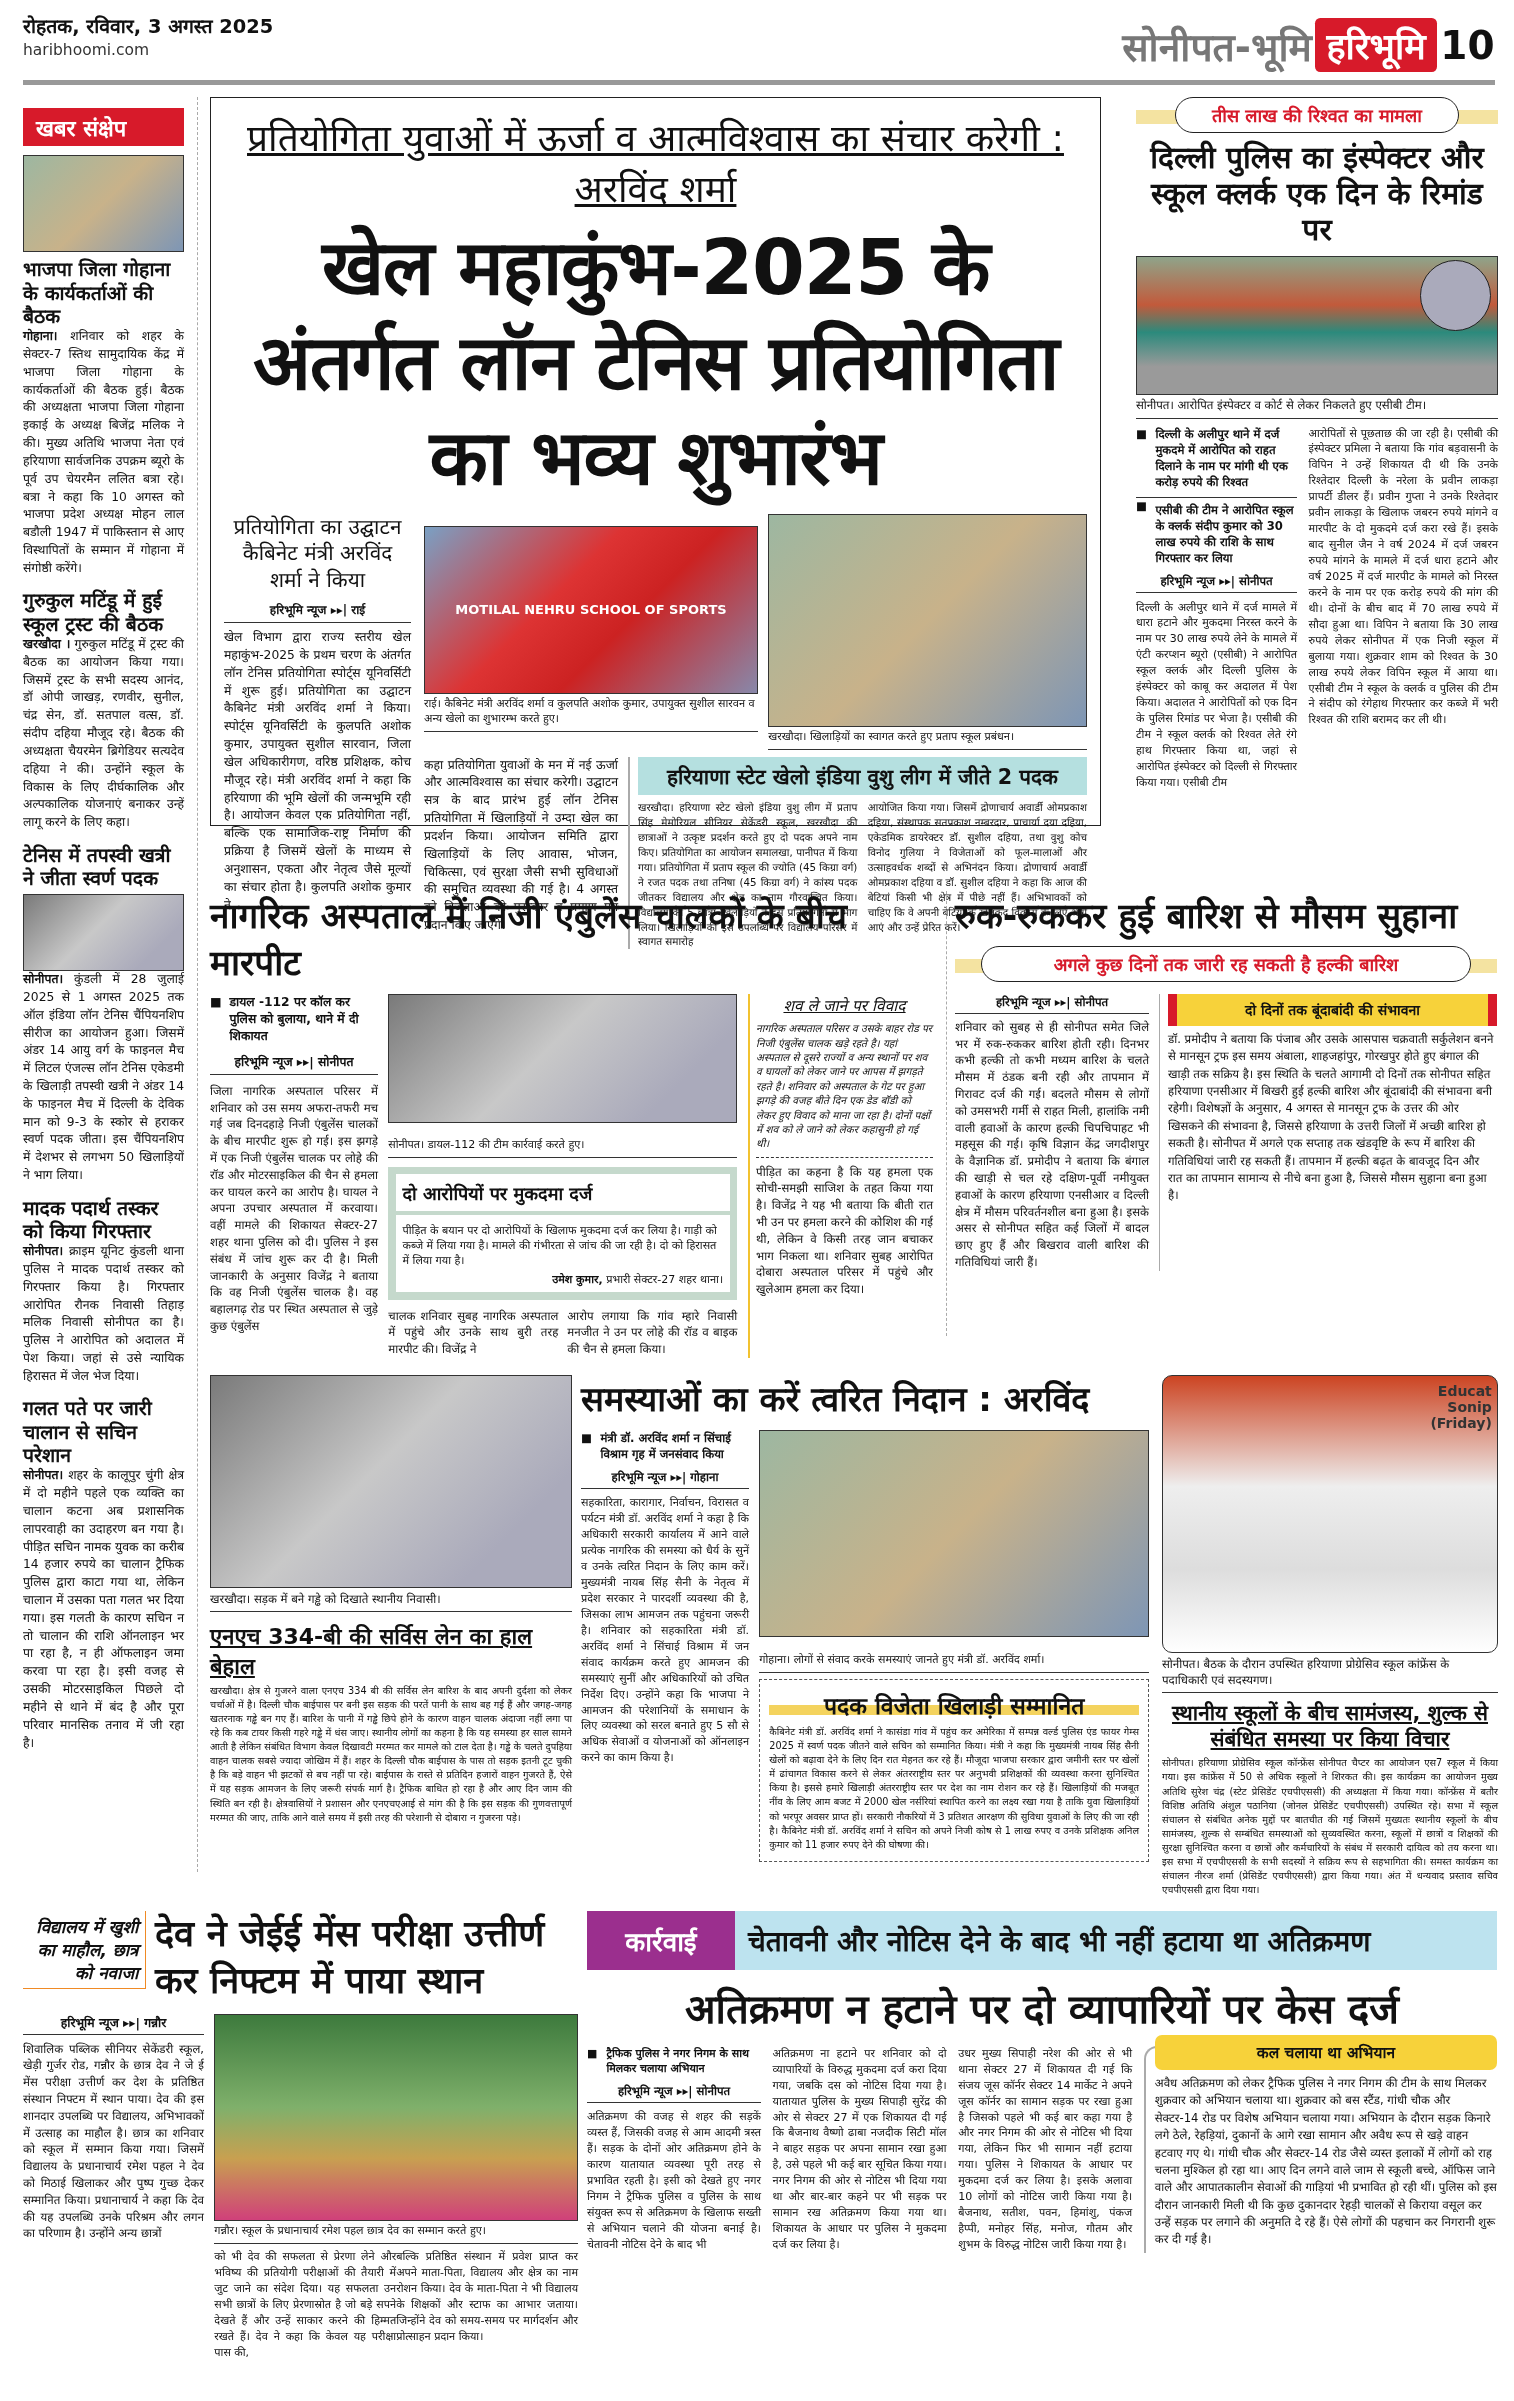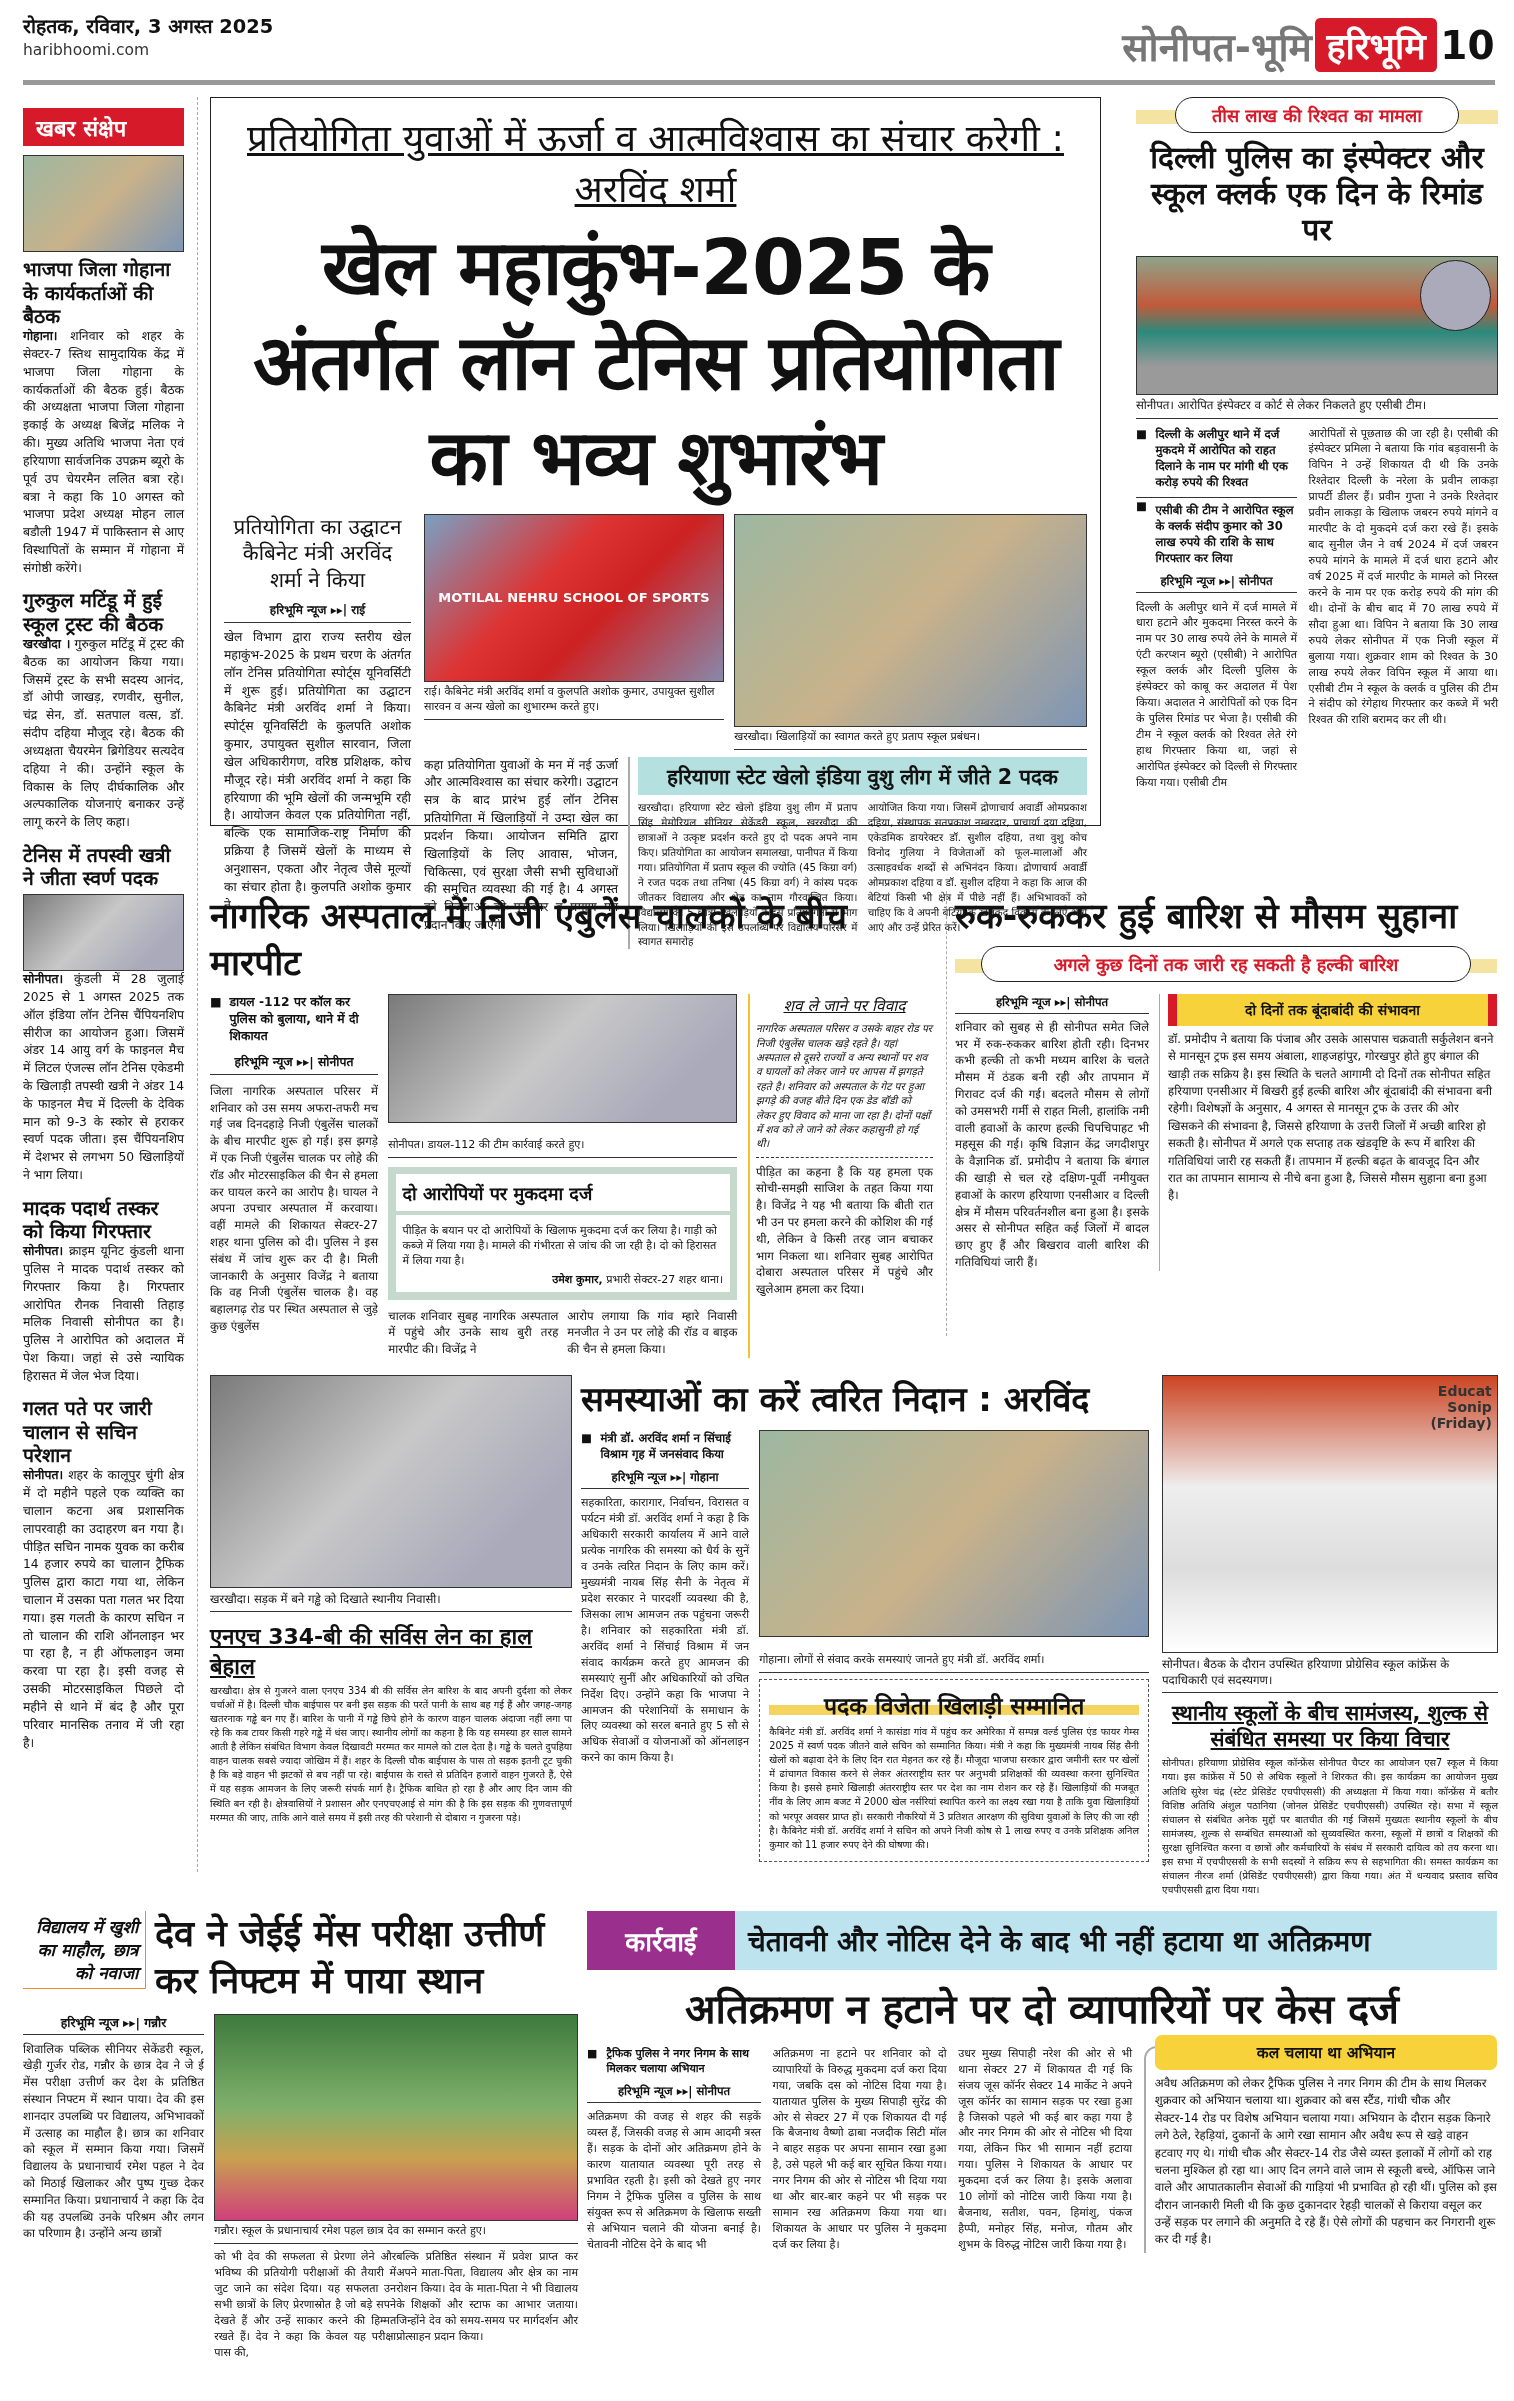--- a/index.html
+++ b/index.html
@@ -79,21 +79,21 @@
   <div class="kicker">प्रतियोगिता युवाओं में ऊर्जा व आत्मविश्वास का संचार करेगी : अरविंद शर्मा</div>
   <div class="mega" style="margin-top:6.5px;">खेल महाकुंभ-2025 के अंतर्गत लॉन टेनिस प्रतियोगिता का भव्य शुभारंभ</div>
   <div style="display:flex; gap:13px; margin-top:9px;">
     <div style="width:187px;">
       <div style="font-size:20.7px; text-align:center; line-height:1.3;">प्रतियोगिता का उद्घाटन कैबिनेट मंत्री अरविंद शर्मा ने किया</div>
       <div class="byline" style="margin:6.5px 0;">हरिभूमि न्यूज ▸▸| राई</div>
       <div class="body-txt" style="font-size:12.3px;">खेल विभाग द्वारा राज्य स्तरीय खेल महाकुंभ-2025 के प्रथम चरण के अंतर्गत लॉन टेनिस प्रतियोगिता स्पोर्ट्स यूनिवर्सिटी में शुरू हुई। प्रतियोगिता का उद्घाटन कैबिनेट मंत्री अरविंद शर्मा ने किया। स्पोर्ट्स यूनिवर्सिटी के कुलपति अशोक कुमार, उपायुक्त सुशील सारवान, जिला खेल अधिकारीगण, वरिष्ठ प्रशिक्षक, कोच मौजूद रहे। मंत्री अरविंद शर्मा ने कहा कि हरियाणा की भूमि खेलों की जन्मभूमि रही है। आयोजन केवल एक प्रतियोगिता नहीं, बल्कि एक सामाजिक-राष्ट्र निर्माण की प्रक्रिया है जिसमें खेलों के माध्यम से अनुशासन, एकता और नेतृत्व जैसे मूल्यों का संचार होता है। कुलपति अशोक कुमार ने</div>
     </div>
     <div style="flex:1;">
       <div style="display:flex; gap:10.3px;">
-        <div style="width:300px;">
+        <div style="width:334px;margin-top:12px;">
           <div class="photo-red" style="height:168px; display:flex; align-items:center; justify-content:center; color:#fff; font-weight:bold; font-size:13px;">MOTILAL NEHRU SCHOOL OF SPORTS</div>
           <div class="caption" style="font-size:11px; margin-top:3.9px;">राई। कैबिनेट मंत्री अरविंद शर्मा व कुलपति अशोक कुमार, उपायुक्त सुशील सारवन व अन्य खेलो का शुभारम्भ करते हुए।</div>
         </div>
         <div style="flex:1;">
           <div class="photo" style="height:213px;"></div>
           <div class="caption" style="font-size:11px; margin-top:3.9px;">खरखौदा। खिलाड़ियों का स्वागत करते हुए प्रताप स्कूल प्रबंधन।</div>
         </div>
       </div>
       <div style="display:flex; gap:10.3px; margin-top:6.5px;">
         <div class="body-txt" style="width:194px; font-size:12.3px;">कहा प्रतियोगिता युवाओं के मन में नई ऊर्जा और आत्मविश्वास का संचार करेगी। उद्घाटन सत्र के बाद प्रारंभ हुई लॉन टेनिस प्रतियोगिता में खिलाड़ियों ने उम्दा खेल का प्रदर्शन किया। आयोजन समिति द्वारा खिलाड़ियों के लिए आवास, भोजन, चिकित्सा, एवं सुरक्षा जैसी सभी सुविधाओं की समुचित व्यवस्था की गई है। 4 अगस्त को विजेताओं को पुरस्कार व प्रमाण पत्र प्रदान किए जाएंगे।</div>
@@ -200,21 +200,21 @@
       <div class="caption" style="font-size:11px; margin-top:16px;">गोहाना। लोगों से संवाद करके समस्याएं जानते हुए मंत्री डॉ. अरविंद शर्मा।</div>
       <div class="dashed-box" style="margin-top:6.5px;">
         <div style="font-size:23px; font-weight:bold; background:linear-gradient(transparent 50%, #f4d35e 50%, #f4d35e 80%, transparent 80%); text-align:center;">पदक विजेता खिलाड़ी सम्मानित</div>
         <div class="body-txt" style="font-size:9.7px; margin-top:3.9px;">कैबिनेट मंत्री डॉ. अरविंद शर्मा ने कासंडा गांव में पहुंच कर अमेरिका में सम्पन्न वर्ल्ड पुलिस एंड फायर गेम्स 2025 में स्वर्ण पदक जीतने वाले सचिन को सम्मानित किया। मंत्री ने कहा कि मुख्यमंत्री नायब सिंह सैनी खेलों को बढ़ावा देने के लिए दिन रात मेहनत कर रहे हैं। मौजूदा भाजपा सरकार द्वारा जमीनी स्तर पर खेलों में ढांचागत विकास करने से लेकर अंतरराष्ट्रीय स्तर पर अनुभवी प्रशिक्षकों की व्यवस्था करना सुनिश्चित किया है। इससे हमारे खिलाड़ी अंतरराष्ट्रीय स्तर पर देश का नाम रोशन कर रहे हैं। खिलाड़ियों की मजबूत नींव के लिए आम बजट में 2000 खेल नर्सरियां स्थापित करने का लक्ष्य रखा गया है ताकि युवा खिलाड़ियों को भरपूर अवसर प्राप्त हों। सरकारी नौकरियों में 3 प्रतिशत आरक्षण की सुविधा युवाओं के लिए की जा रही है। कैबिनेट मंत्री डॉ. अरविंद शर्मा ने सचिन को अपने निजी कोष से 1 लाख रुपए व उनके प्रशिक्षक अनिल कुमार को 11 हजार रुपए देने की घोषणा की।</div>
       </div>
     </div>
   </div>
 </div>
 
 <div class="abs" style="left:1162px; top:1375px; width:336px;">
-  <div class="photo-conf" style="height:278px; position:relative;">
+  <div class="photo-conf" style="height:278px; position:relative;border-radius:10px;">
     <div style="position:absolute; right:5.2px; top:6.5px; font-size:14px; font-weight:bold; color:#333; text-align:right; width:65px;">Educat Sonip (Friday)</div>
   </div>
   <div class="caption" style="font-size:11.6px; margin-top:3.9px;">सोनीपत। बैठक के दौरान उपस्थित हरियाणा प्रोग्रेसिव स्कूल कांफ्रेंस के पदाधिकारी एवं सदस्यगण।</div>
   <div style="font-size:20.7px; font-weight:bold; text-align:center; line-height:1.25; margin-top:7.7px; text-decoration:underline;">स्थानीय स्कूलों के बीच सामंजस्य, शुल्क से संबंधित समस्या पर किया विचार</div>
   <div class="body-txt" style="font-size:9.7px; margin-top:3.9px;">सोनीपत। हरियाणा प्रोग्रेसिव स्कूल कॉन्फ्रेंस सोनीपत चैप्टर का आयोजन एस7 स्कूल में किया गया। इस कांफ्रेंस में 50 से अधिक स्कूलों ने शिरकत की। इस कार्यक्रम का आयोजन मुख्य अतिथि सुरेश चंद्र (स्टेट प्रेसिडेंट एचपीएससी) की अध्यक्षता में किया गया। कॉन्फ्रेंस में बतौर विशिष्ठ अतिथि अंशुल पठानिया (जोनल प्रेसिडेंट एचपीएससी) उपस्थित रहे। सभा में स्कूल संचालन से संबंधित अनेक मुद्दों पर बातचीत की गई जिसमें मुख्यतः स्थानीय स्कूलों के बीच सामंजस्य, शुल्क से सम्बंधित समस्याओं को सुव्यवस्थित करना, स्कूलों में छात्रों व शिक्षकों की सुरक्षा सुनिश्चित करना व छात्रों और कर्मचारियों के संबंध में सरकारी दायित्व को तय करना था। इस सभा में एचपीएससी के सभी सदस्यों ने सक्रिय रूप से सहभागिता की। समस्त कार्यक्रम का संचालन नीरज शर्मा (प्रेसिडेंट एचपीएससी) द्वारा किया गया। अंत में धन्यवाद प्रस्ताव सचिव एचपीएससी द्वारा दिया गया।</div>
 </div>
 
 <div class="abs" style="left:23px; top:1911px; width:555px;">
   <div style="display:flex; gap:9px; align-items:flex-start;">
     <div style="width:123px; font-size:17px; font-weight:bold; font-style:italic; text-align:right; border-right:1.9px solid #f08a24; border-bottom:1.9px solid #f08a24; padding:3.9px 6.5px;">विद्यालय में खुशी का माहौल, छात्र को नवाजा</div>

